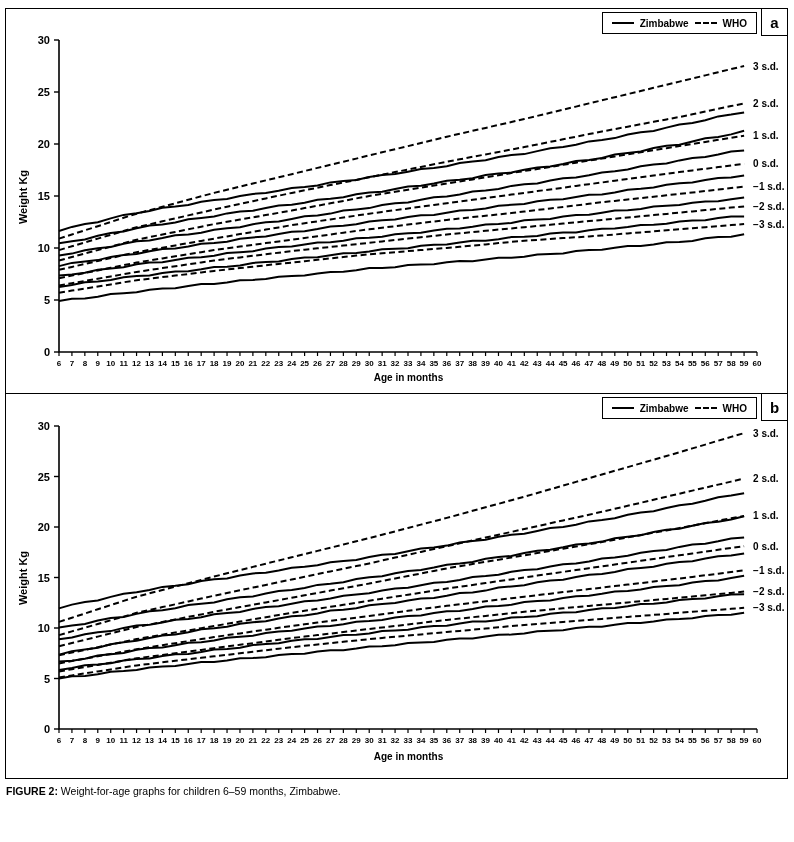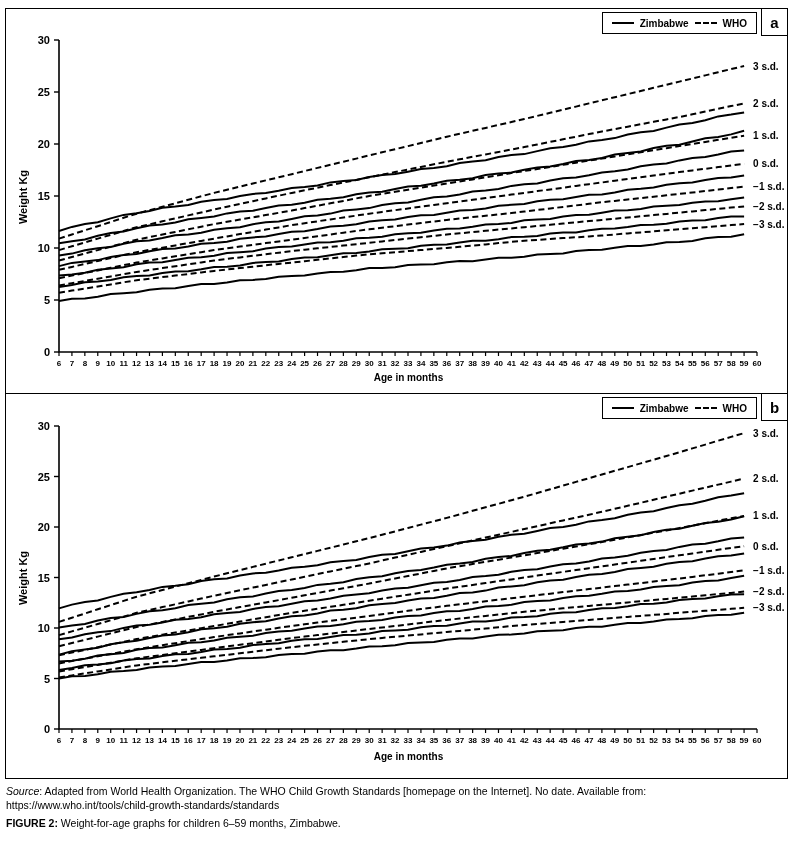--- a/index.html
+++ b/index.html
@@ -349,17 +349,16 @@
     <div class="legend">
       <span class="sample solid"></span>
       <span>Zimbabwe</span>
       <span class="sample dashed"></span>
       <span>WHO</span>
     </div>
     <div class="letterbox">b</div>
   </div>
 
   <div class="caption">
-    <p><span class="src-label">Source</span><span>: Adapted from World Health Organization. The WHO Child Growth Standards [homepage on the Internet]. No date. Available from: https://www.who.int/tools/child-growth-standards/standards</span></p>
     <p><span class="fig-label">FIGURE 2:</span><span> Weight-for-age graphs for children 6–59 months, Zimbabwe.</span></p>
   </div>
 
 </div>
 
 </body></html>

